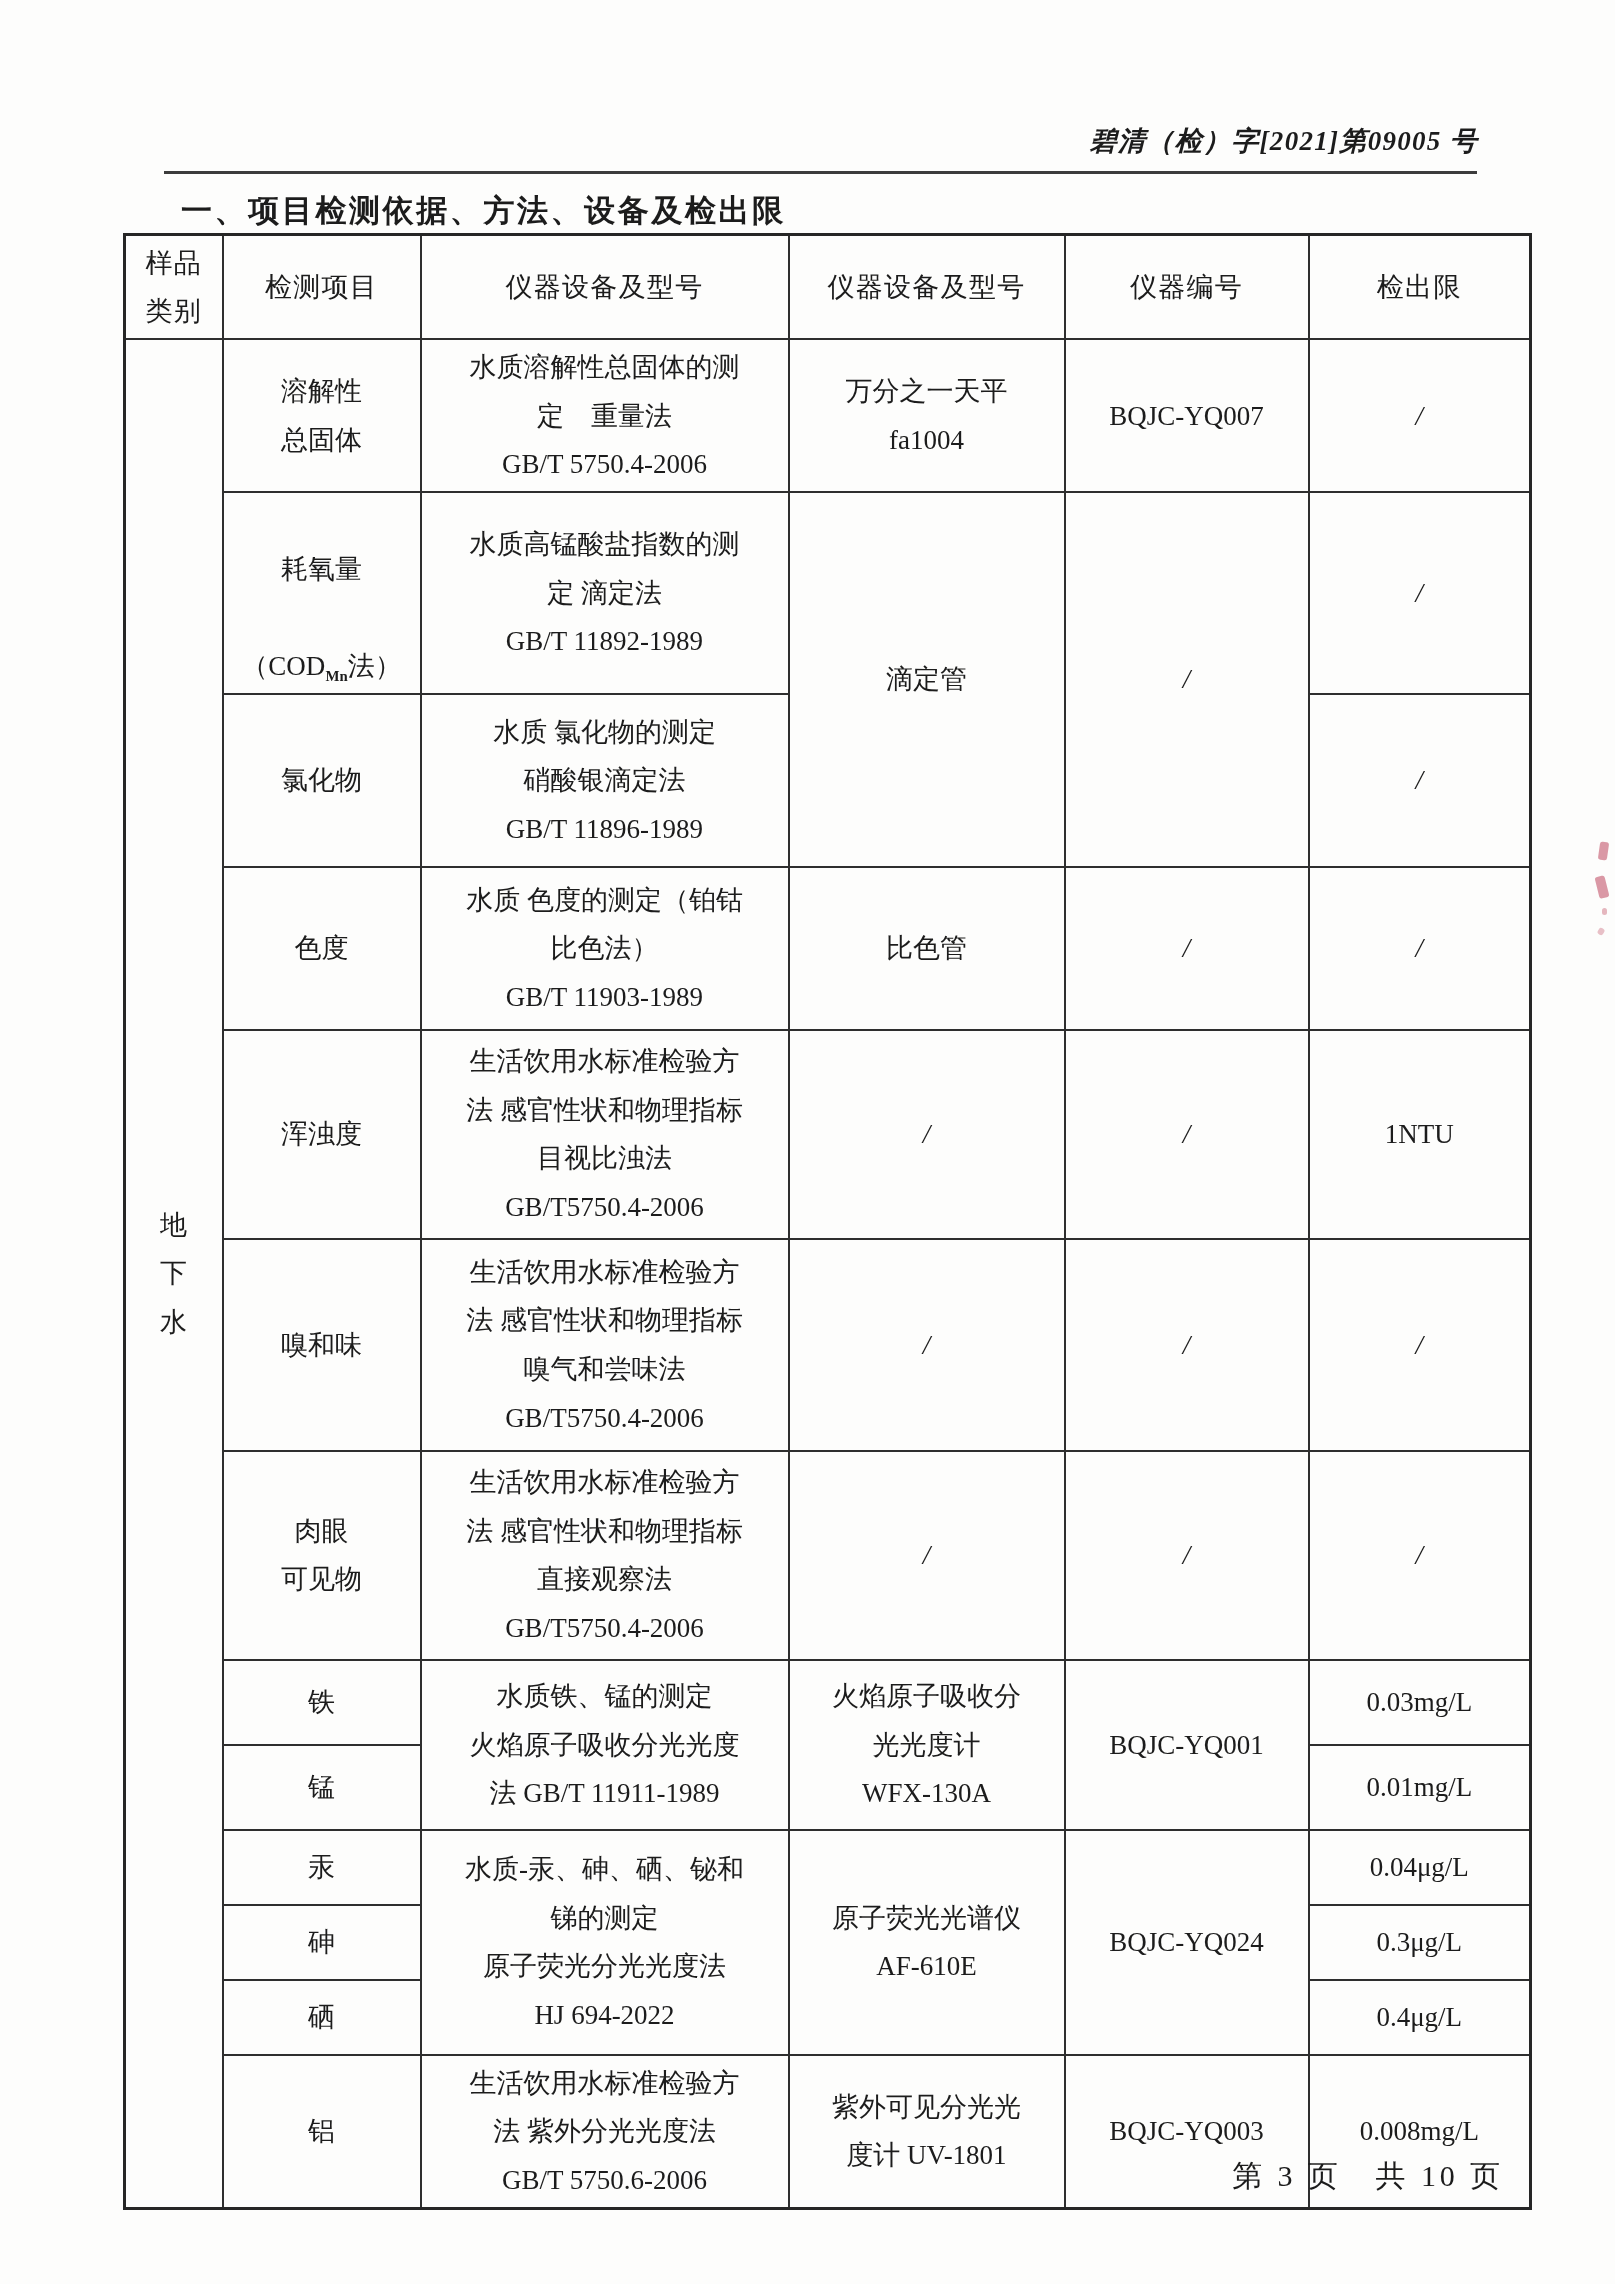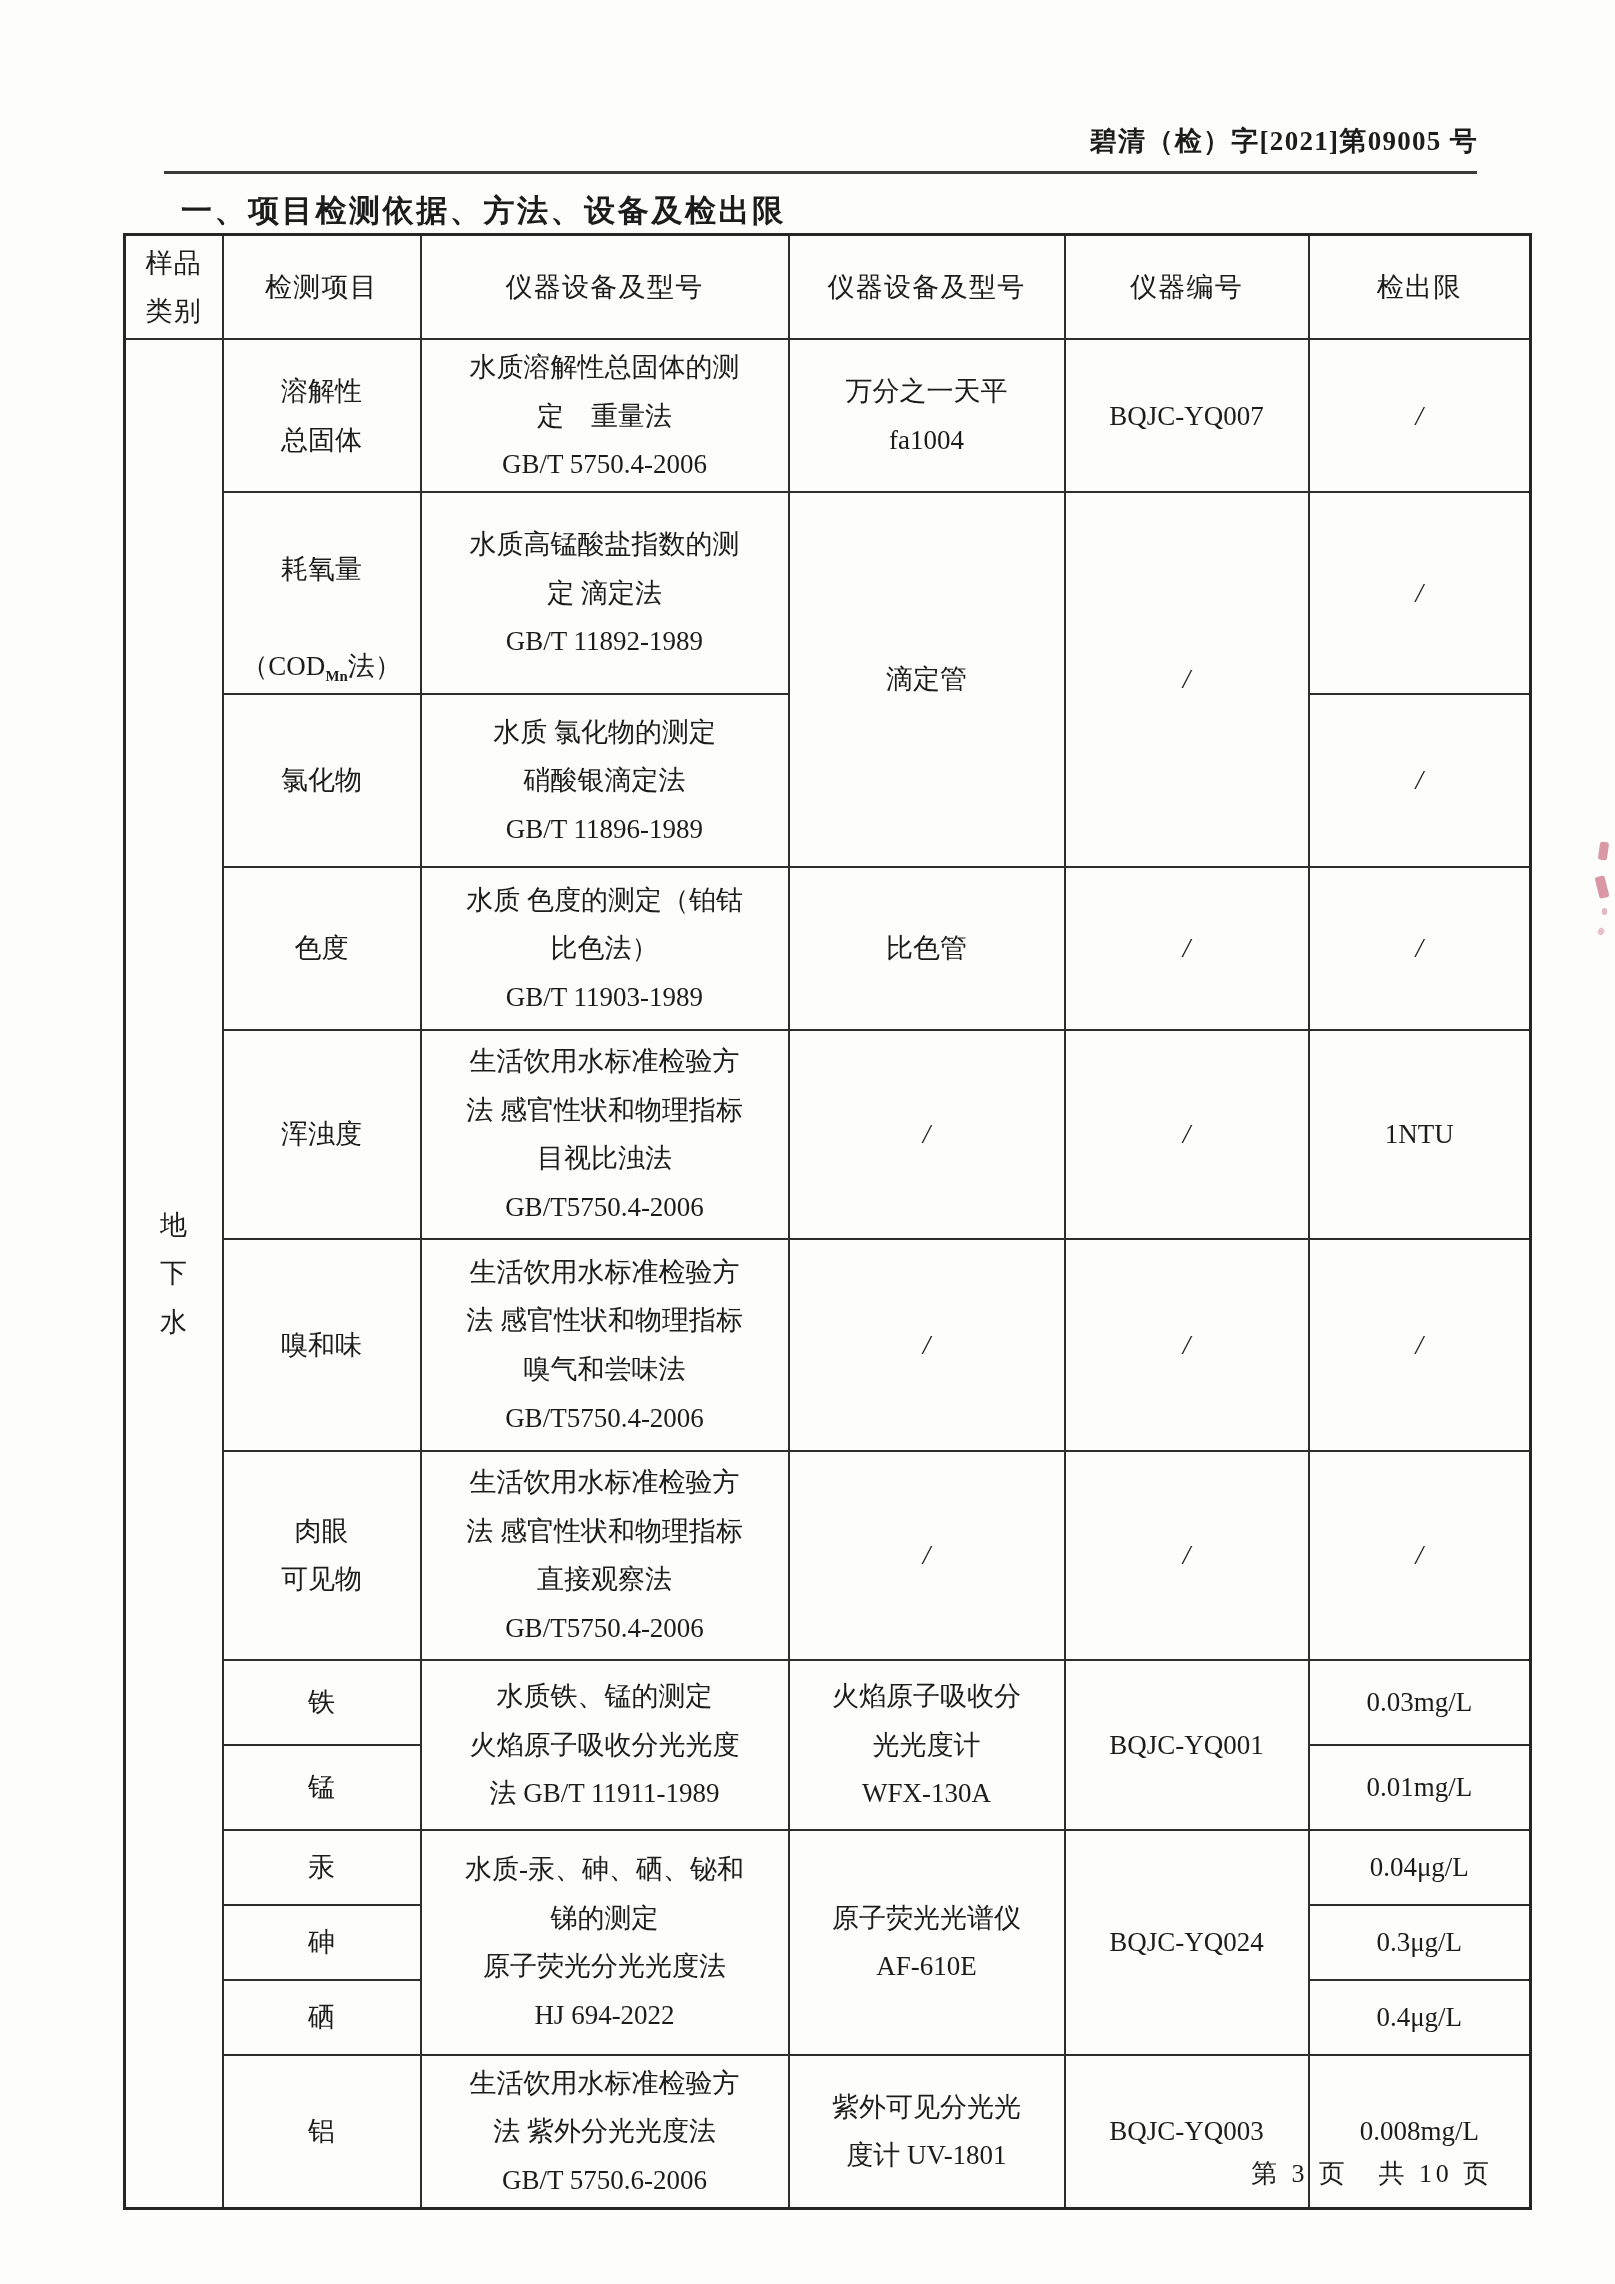--- a/index.html
+++ b/index.html
@@ -10,20 +10,21 @@
     background:#fdfdfc;
     font-family:"Liberation Serif","DejaVu Serif",serif;
     color:#1c1c1c;
     overflow:hidden;
   }
   .doc-number{
     position:absolute;
     top:123px;right:138px;
     font-size:27px;
     font-weight:700;
+    font-style:italic;
     letter-spacing:1.3px;
   }
   .header-rule{
     position:absolute;
     top:171px;left:164px;right:139px;
     height:3.3px;
     background:#3c3c3c;
   }
   .section-title{
     position:absolute;
@@ -65,22 +66,22 @@
   tr.rh6{height:212px;}
   tr.rh7{height:209px;}
   tr.rh8{height:85px;}
   tr.rh9{height:85px;}
   tr.rh10{height:75px;}
   tr.rh11{height:75px;}
   tr.rh12{height:75px;}
   tr.rh13{height:150px;}
   .page-footer{
     position:absolute;
-    top:2156px;right:123px;
-    font-size:26px;
+    top:2156px;right:112px;
+    font-size:30px;
     letter-spacing:3.9px;
   }
   
   .stamp-fragment{position:absolute;top:838px;left:1590px;width:29px;height:111px;}
   .stamp-fragment i{
     position:absolute;display:block;background:rgba(190,70,92,0.55);border-radius:2.6px;
   }
   .stamp-fragment i:nth-child(1){left:9px;top:3.9px;width:9px;height:18px;transform:rotate(8deg);}
   .stamp-fragment i:nth-child(2){left:6.5px;top:38px;width:10.4px;height:22px;transform:rotate(-14deg);}
   .stamp-fragment i:nth-child(3){left:11.7px;top:70px;width:5.2px;height:6.5px;opacity:.7;}

